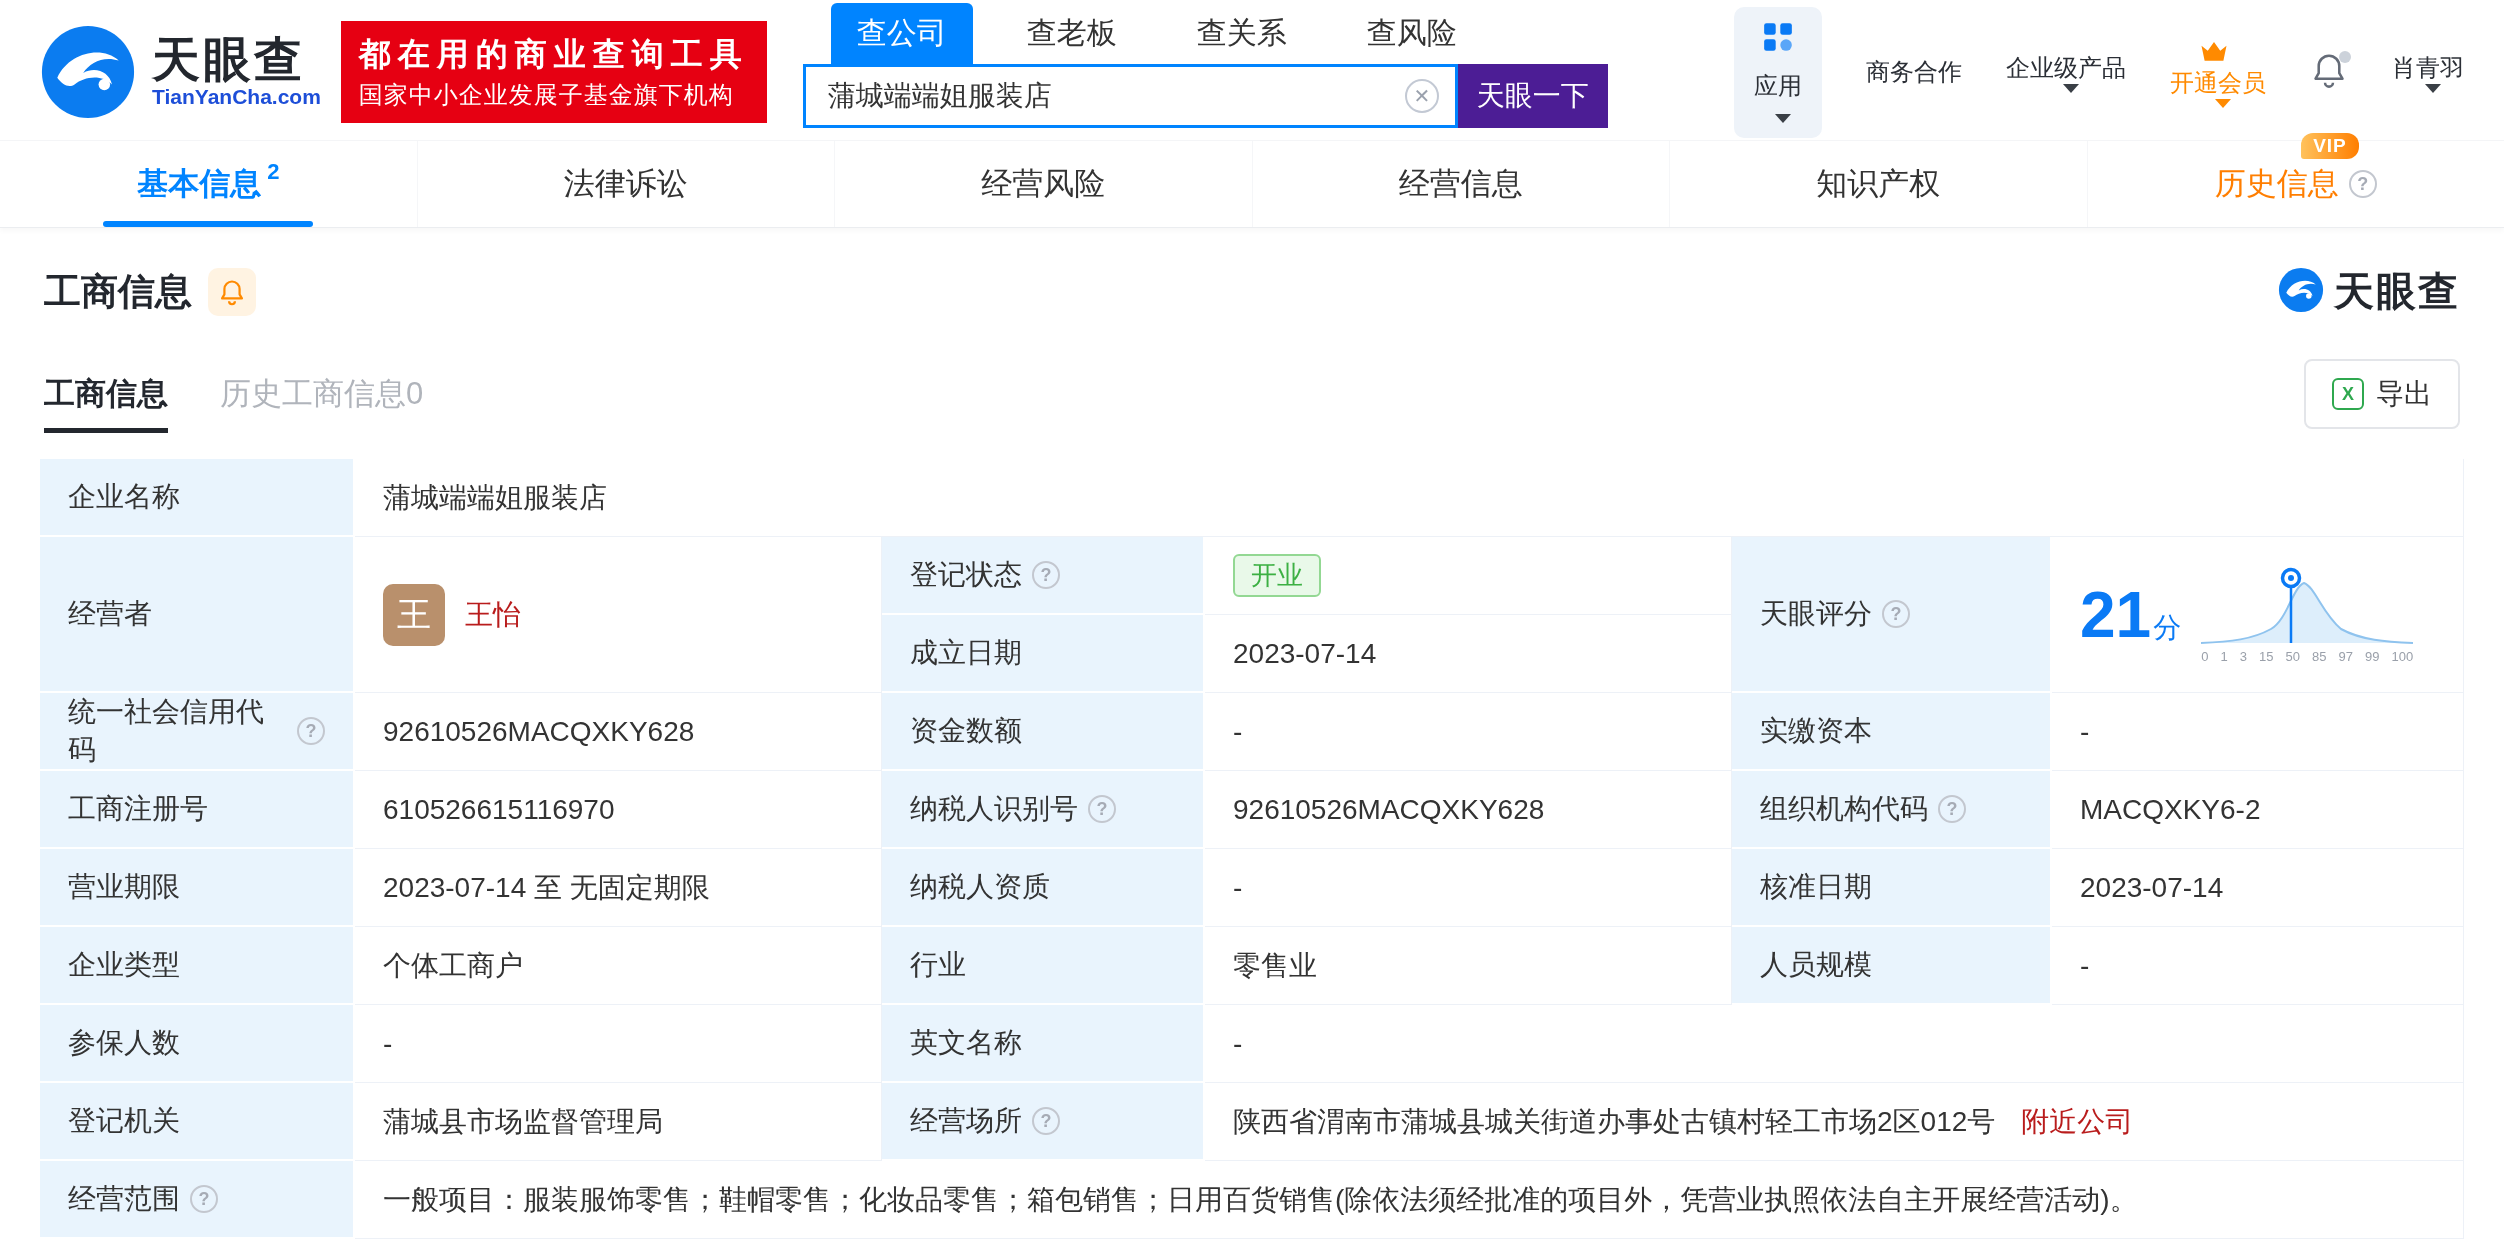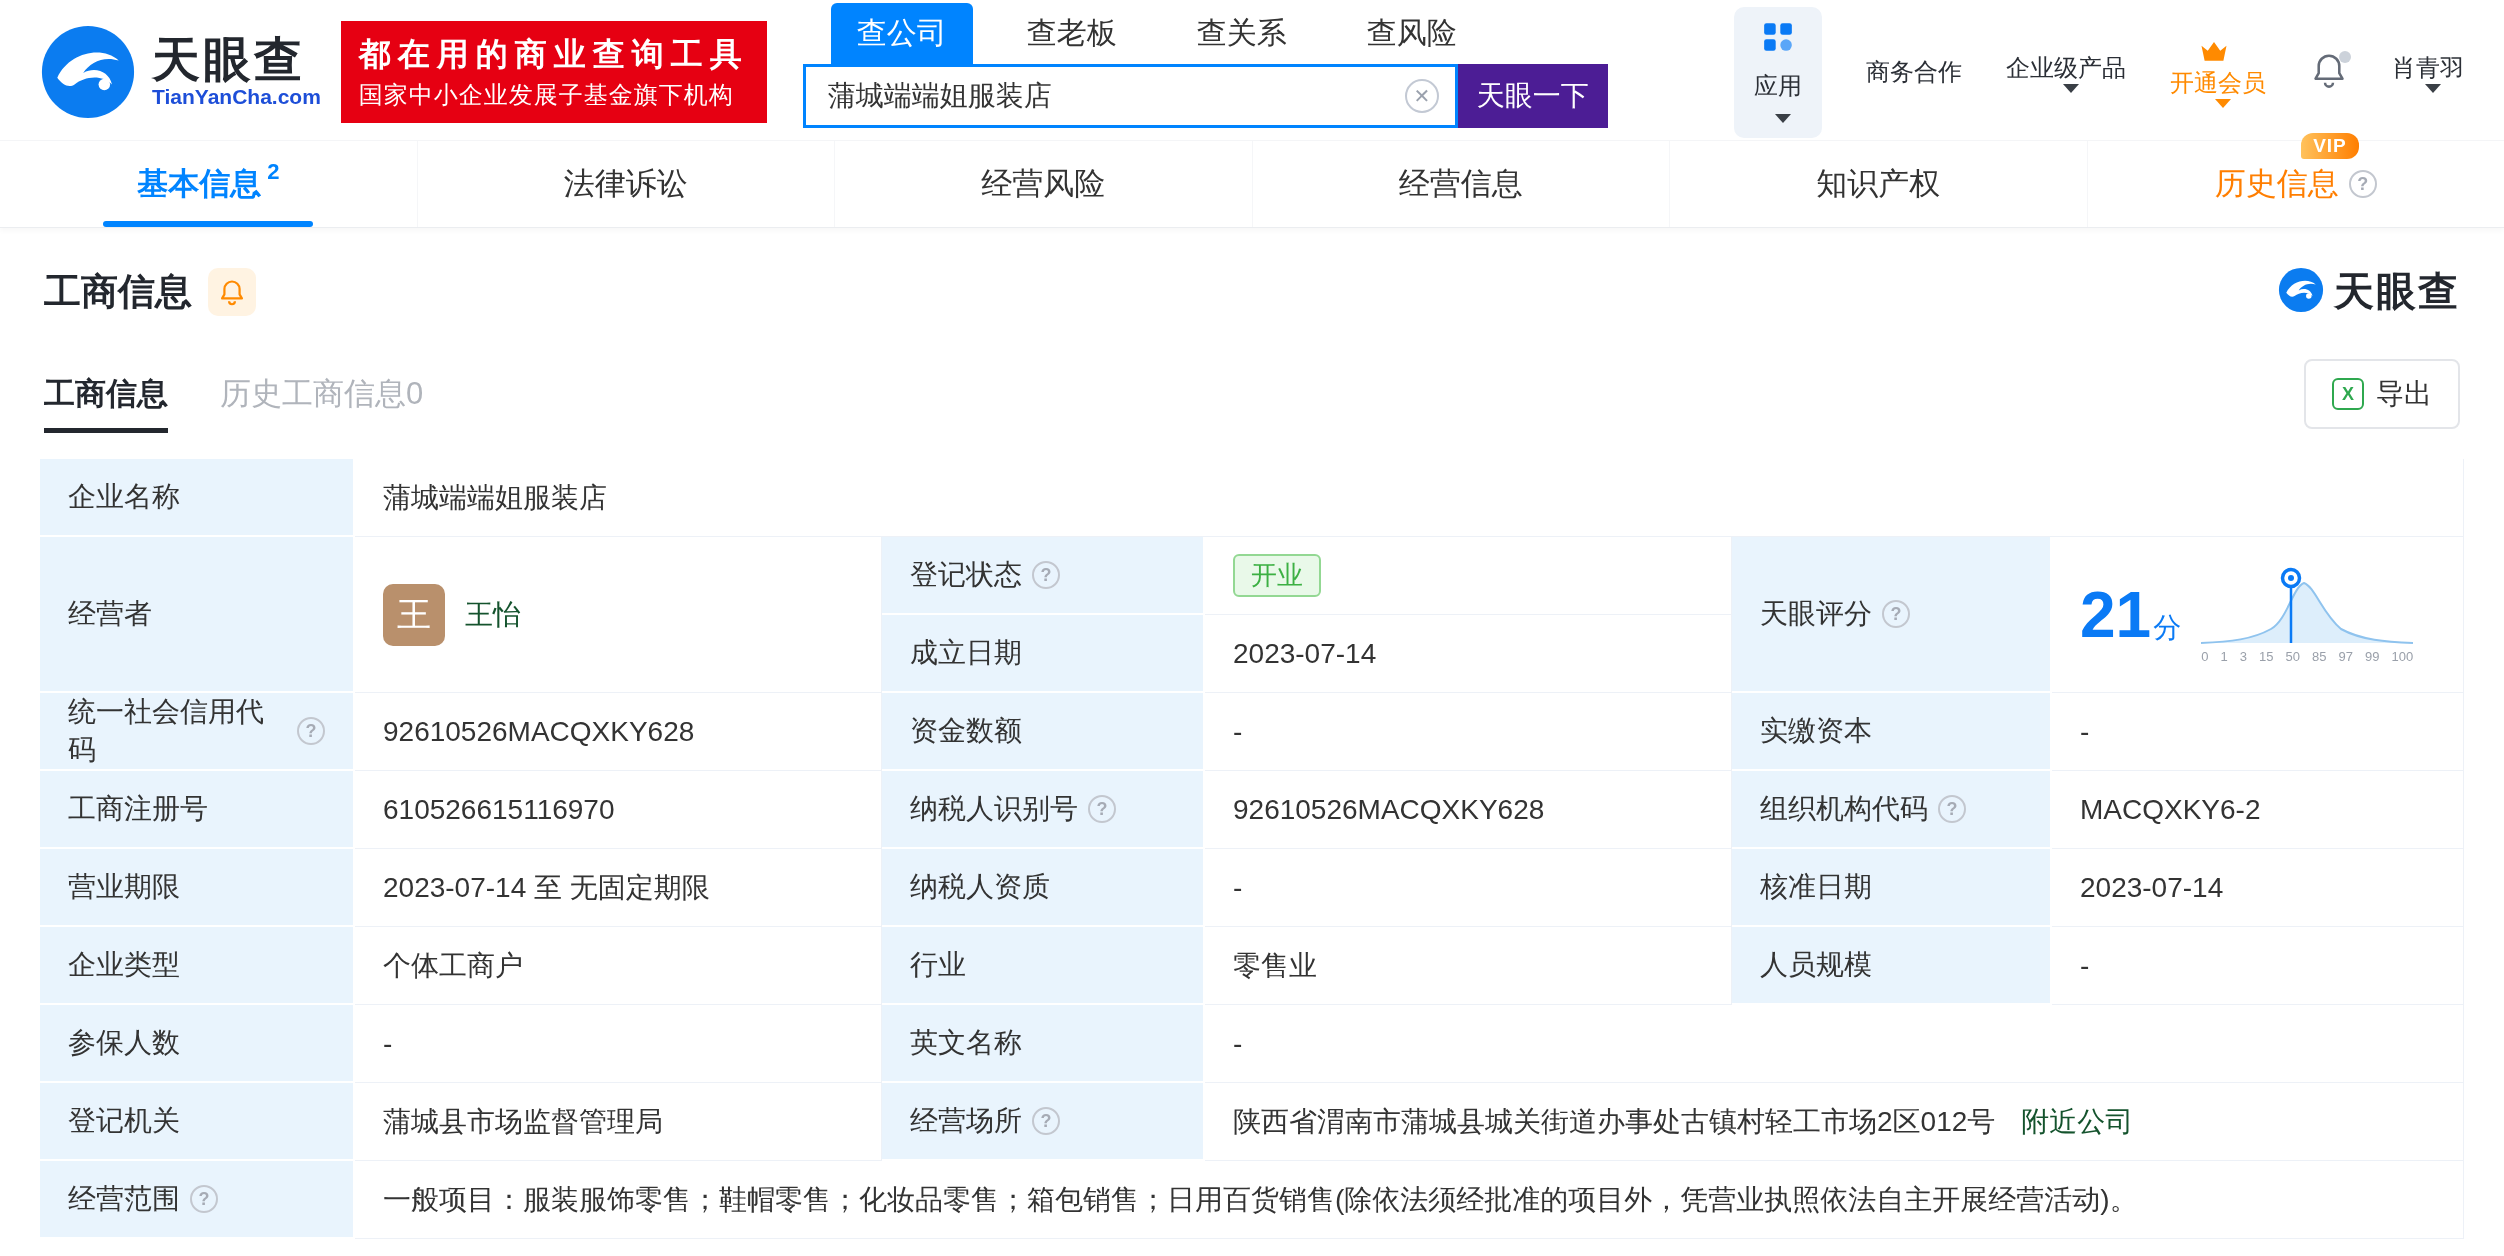--- a/index.html
+++ b/index.html
@@ -68,21 +68,21 @@
   
   .info-table { margin:30px 40px 40px; display:grid; grid-template-columns:315px 527px 323px 527px 320px 1fr; grid-auto-rows:78px; }
   .cell { display:flex; align-items:center; padding:0 28px; font-size:28px; }
   .lbl { background:#e9f4fd; border-right:2px solid #fff; border-bottom:2px solid #fff; color:#333; }
   .val { background:#fff; border-right:1px solid #edf1f7; border-bottom:1px solid #edf1f7; color:#333; }
   .rs2 { grid-row:span 2; }
   .cs3 { grid-column:span 3; }
   .cs5 { grid-column:span 5; }
 
   .avatar { width:62px; height:62px; border-radius:10px; background:#b9906c; color:#fff; font-size:34px; display:flex; align-items:center; justify-content:center; margin-right:20px; flex:none; cursor:pointer; }
-  .link { color:#14532d; cursor:pointer; text-decoration:none; }
+  .link { color:#b91c1c; cursor:pointer; text-decoration:none; }
   .badge-open { background:#e9f9e9; color:#3cb043; border:2px solid #93d893; border-radius:6px; padding:5px 16px; font-size:26px; line-height:1.1; }
   .premises-link { margin-left:26px; white-space:nowrap; }
 
   .score-cell { display:flex; align-items:center; gap:20px; padding:0 34px 0 28px; }
   .score-num { font-size:64px; font-weight:bold; color:#0a7af5; line-height:1; }
   .score-unit { font-size:28px; color:#0a7af5; margin-left:2px; }
   .score-main { display:flex; align-items:baseline; flex:none; }
   .chart { display:flex; flex-direction:column; }
   .ticks { display:flex; justify-content:space-between; width:212px; font-size:13px; color:#9aa0aa; margin-top:2px; }
 </style>

